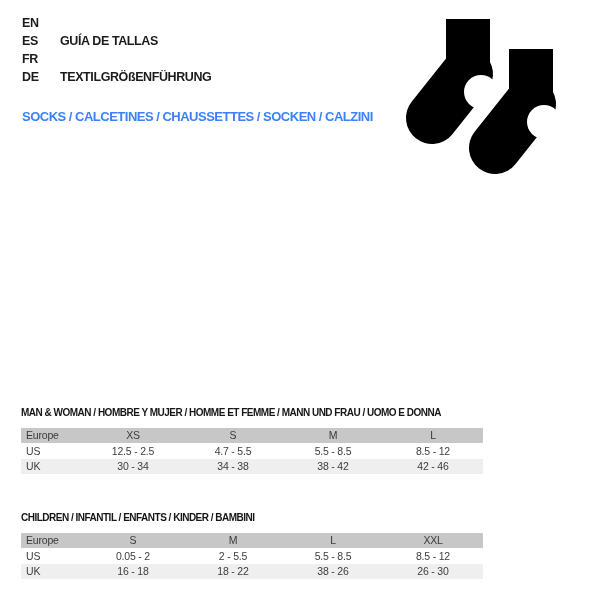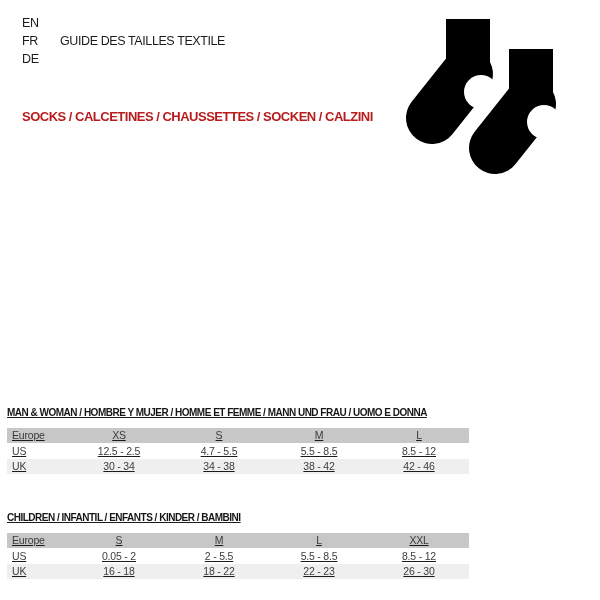--- a/index.html
+++ b/index.html
@@ -5,31 +5,31 @@
   html,body{margin:0;padding:0;}
   body{
     width:600px;height:600px;position:relative;overflow:hidden;
     background:#ffffff;
     font-family:"Liberation Sans","DejaVu Sans",sans-serif;
     color:#1b1b1b;
   }
   
   .lang-block{position:absolute;left:22px;top:14px;}
   .lang-row{display:flex;height:18px;line-height:18px;
-    font-weight:normal;font-size:12.5px;letter-spacing:-0.4px;color:#1b1b1b;}
+    font-weight:bold;font-size:12.5px;letter-spacing:-0.4px;color:#1b1b1b;}
   .lang-code{width:38px;flex:0 0 38px;}
   .category-line{
     position:absolute;left:22px;top:108px;height:18px;line-height:18px;
-    font-weight:bold;font-size:13px;letter-spacing:-0.5px;color:#b91c1c;
+    font-weight:bold;font-size:13px;letter-spacing:-0.5px;color:#3b82f6;
     white-space:nowrap;
   }
   
   .socks-svg{position:absolute;left:395px;top:3px;width:200px;height:190px;}
   
-  .table-block{position:absolute;left:7px;width:462px;text-decoration:underline;}
+  .table-block{position:absolute;left:21px;width:462px;}
   .table-title{
     height:14px;line-height:14px;font-weight:bold;font-size:10px;
     letter-spacing:-0.5px;color:#161616;white-space:nowrap;
   }
   table.size-table{
     margin-top:8px;border-collapse:collapse;table-layout:fixed;
     width:462px;font-size:10.5px;letter-spacing:-0.2px;color:#3d3d3d;
   }
   table.size-table col.c0{width:62px;}
   table.size-table th,table.size-table td{
@@ -44,25 +44,29 @@
   table.size-table .lbl{text-align:left;padding-left:5px;}
 </style>
 </head>
 <body>
 
 <div class="lang-block">
   <div class="lang-row">
     <span class="lang-code">EN</span>
   </div>
   <div class="lang-row">
+    <span class="lang-code">ES</span>
+    <span class="lang-label">GUÍA DE TALLAS</span>
+  </div>
+  <div class="lang-row">
     <span class="lang-code">FR</span>
-    <span class="lang-label">GUIDE DES TAILLES TEXTILE</span>
   </div>
   <div class="lang-row">
     <span class="lang-code">DE</span>
+    <span class="lang-label">TEXTILGRÖßENFÜHRUNG</span>
   </div>
 </div>
 
 <div class="category-line">SOCKS / CALCETINES / CHAUSSETTES / SOCKEN / CALZINI</div>
 
 <svg class="socks-svg" viewBox="0 0 200 190" aria-hidden="true">
   <g transform="translate(17,16)">
     <rect x="34" y="0" width="44" height="62" fill="#000"></rect>
     <line x1="55" y1="55" x2="20" y2="99" stroke="#000" stroke-width="52" stroke-linecap="round"></line>
     <circle cx="69" cy="73" r="17" fill="#fff"></circle>
@@ -132,18 +136,18 @@
       <td class="lbl">US</td>
       <td>0.05 - 2</td>
       <td>2 - 5.5</td>
       <td>5.5 - 8.5</td>
       <td>8.5 - 12</td>
     </tr>
     <tr class="alt">
       <td class="lbl">UK</td>
       <td>16 - 18</td>
       <td>18 - 22</td>
-      <td>22 - 23</td>
+      <td>38 - 26</td>
       <td>26 - 30</td>
     </tr>
     </tbody>
   </table>
 </div>
 
 </body></html>

